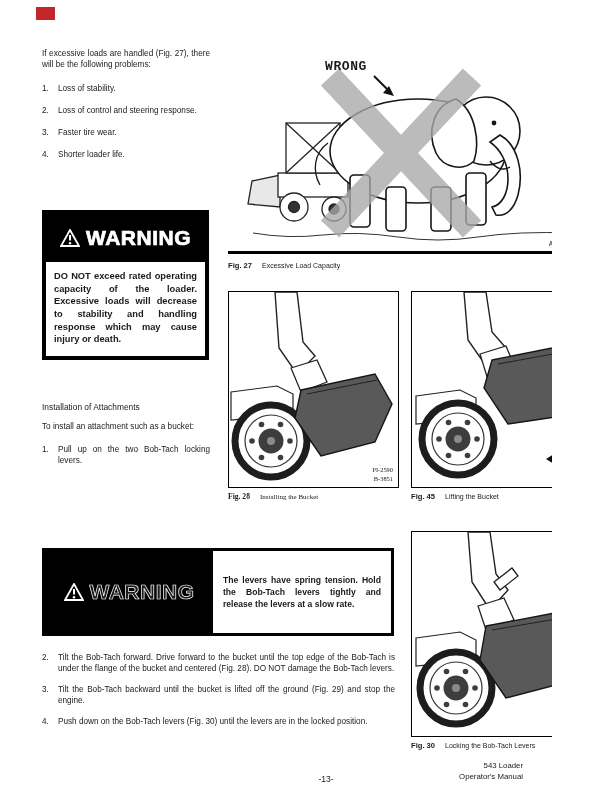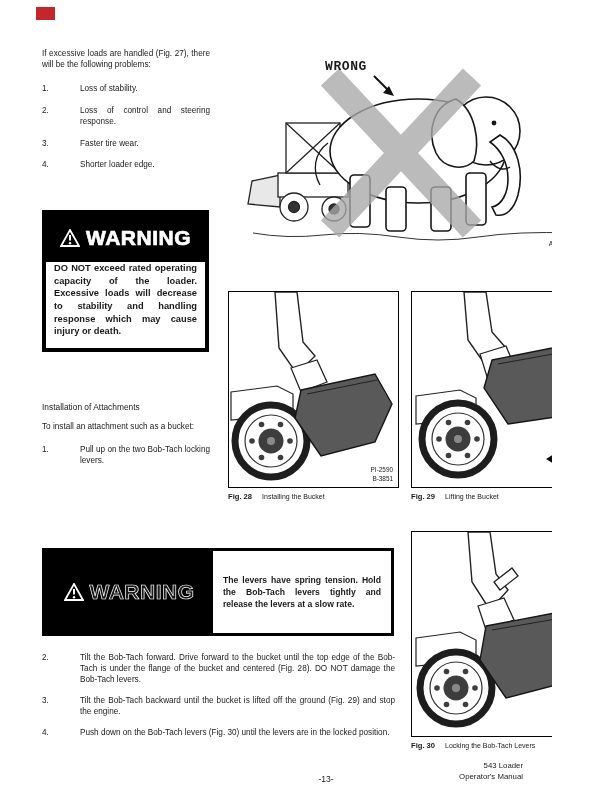--- a/index.html
+++ b/index.html
@@ -8,27 +8,27 @@
 
   .page { position:relative; width:552px; height:792px; background:#fff; overflow:hidden; }
 
   .redmark { position:absolute; left:36px; top:7px; width:19px; height:13px; background:#c4262c; }
 
   
   .intro { position:absolute; left:42px; top:49px; width:168px; font-size:8.2px; line-height:1.33; }
   .intro .lead { text-align:justify; margin-bottom:13px; }
   .li { display:flex; margin-bottom:11px; }
   .li .num { width:16px; flex:none; }
-  .li .txt { flex:1; text-align:justify;margin-left:22px; }
+  .li .txt { flex:1; text-align:justify; }
 
   
   .warn1 { position:absolute; left:42px; top:210px; width:167px; border:4px solid #000; background:#fff; }
   .warnhead { background:#000; color:#fff; height:48px; display:flex; align-items:center; justify-content:center; gap:6px; }
   .warn-title { font-size:21px; font-weight:bold; letter-spacing:.5px; -webkit-text-stroke:.7px #fff; }
-  .warn1 .wbody { padding:0 8px 10px; font-weight:bold; font-size:9.3px; line-height:1.36; text-align:justify; }
+  .warn1 .wbody { padding:8px 8px 10px; font-weight:bold; font-size:9.3px; line-height:1.36; text-align:justify; }
 
   
   .install { position:absolute; left:42px; top:402px; width:168px; font-size:8.2px; line-height:1.33; }
   .install h3 { font-size:8.4px; font-weight:normal; margin-bottom:9px; }
   .install p { text-align:justify; margin-bottom:12px; }
 
   
   .figwrap { position:absolute; }
   .figbox { position:relative; border:1.5px solid #000; background:#fff; }
   .figbox svg { display:block; }
@@ -36,21 +36,21 @@
   .figcap { display:flex; align-items:baseline; gap:10px; margin-top:4px; }
   .figcap .flabel { font-size:7.6px; font-weight:bold; }
   .figcap .ftext { font-size:7px; }
 
   .fig27wrap { left:228px; top:47px; width:356px; }
   .fig27img { position:relative; width:356px; height:202px; }
   .wronglabel { position:absolute; left:97px; top:12px; font-size:13px; font-weight:bold; letter-spacing:.6px;font-family:Liberation Mono, monospace; }
   .fig27code { position:absolute; right:14px; bottom:2px; font-size:6.6px; }
   .fig27rule { border-top:3px solid #000; margin-top:2px; padding-top:3px; }
 
-  .fig28wrap { left:228px; top:291px; width:171px; }
+  .fig28wrap { left:228px; top:291px; width:171px;font-family:Liberation Serif, serif; }
   .fig29wrap { left:411px; top:291px; width:173px; }
   .fig30wrap { left:411px; top:531px; width:173px; }
 
   
   .warn2 { position:absolute; left:42px; top:548px; width:352px; height:88px; border:3px solid #000; display:flex; background:#fff; }
   .w2left { background:#000; width:168px; flex:none; display:flex; align-items:center; justify-content:center; gap:6px; }
   .w2right { flex:1; padding:24px 10px; font-weight:bold; font-size:8.6px; line-height:1.4; display:flex; align-items:center; text-align:justify; }
 
   
   .steps { position:absolute; left:42px; top:653px; width:353px; font-size:8.2px; line-height:1.33; }
@@ -76,21 +76,21 @@
     <div class="li">
       <span class="num">2.</span>
       <span class="txt">Loss of control and steering response.</span>
     </div>
     <div class="li">
       <span class="num">3.</span>
       <span class="txt">Faster tire wear.</span>
     </div>
     <div class="li">
       <span class="num">4.</span>
-      <span class="txt">Shorter loader edge.</span>
+      <span class="txt">Shorter loader life.</span>
     </div>
   </div>
 
   <div class="warn1">
     <div class="warnhead">
       <svg width="20" height="18" viewBox="0 0 20 18">
         <path d="M10 1 L19 17 H1 Z" fill="none" stroke="#fff" stroke-width="1.8"></path>
         <line x1="10" y1="6" x2="10" y2="11.5" stroke="#fff" stroke-width="2"></line>
         <circle cx="10" cy="14.3" r="1.2" fill="#fff"></circle>
       </svg>
@@ -146,20 +146,26 @@
         </g>
 
         <g>
           <line x1="146" y1="29" x2="162" y2="45" stroke="#111" stroke-width="2"></line>
           <polygon points="166,49 155,46 161,39" fill="#111"></polygon>
         </g>
       </svg>
       <div class="wronglabel">WRONG</div>
       <div class="fig27code">A-2402</div>
     </div>
+    <div class="fig27rule">
+      <div class="figcap">
+        <span class="flabel">Fig. 27</span>
+        <span class="ftext">Excessive Load Capacity</span>
+      </div>
+    </div>
   </div>
 
   <div class="figwrap fig28wrap">
     <div class="figbox">
       <svg viewBox="0 0 168 195" width="168" height="195">
         <path d="M2,100 L48,94 L64,102 L64,122 L2,128 Z" fill="#fff" stroke="#222" stroke-width="1.2"></path>
         <g>
           <circle cx="42" cy="149" r="36" fill="#fff" stroke="#1d1d1d" stroke-width="7"></circle>
           <circle cx="42" cy="149" r="26" fill="#fff" stroke="#333" stroke-width="1.2"></circle>
           <circle cx="42" cy="149" r="12.5" fill="#3d3d3d"></circle>
@@ -212,21 +218,21 @@
           <path d="M86,72 L152,60" stroke="#222" stroke-width="1" fill="none"></path>
         </g>
         <polygon points="134,167 152,156 152,162 168,162 168,172 152,172 152,178" fill="#0d0d0d"></polygon>
       </svg>
       <div class="figcodes">
         <div>PI-2591</div>
         <div>B3850</div>
       </div>
     </div>
     <div class="figcap">
-      <span class="flabel">Fig. 29</span>
+      <span class="flabel">Fig. 45</span>
       <span class="ftext">Lifting the Bucket</span>
     </div>
   </div>
 
   <div class="warn2">
     <div class="w2left">
       <svg width="20" height="18" viewBox="0 0 20 18">
         <path d="M10 1 L19 17 H1 Z" fill="none" stroke="#fff" stroke-width="1.8"></path>
         <line x1="10" y1="6" x2="10" y2="11.5" stroke="#fff" stroke-width="2"></line>
         <circle cx="10" cy="14.3" r="1.2" fill="#fff"></circle>

